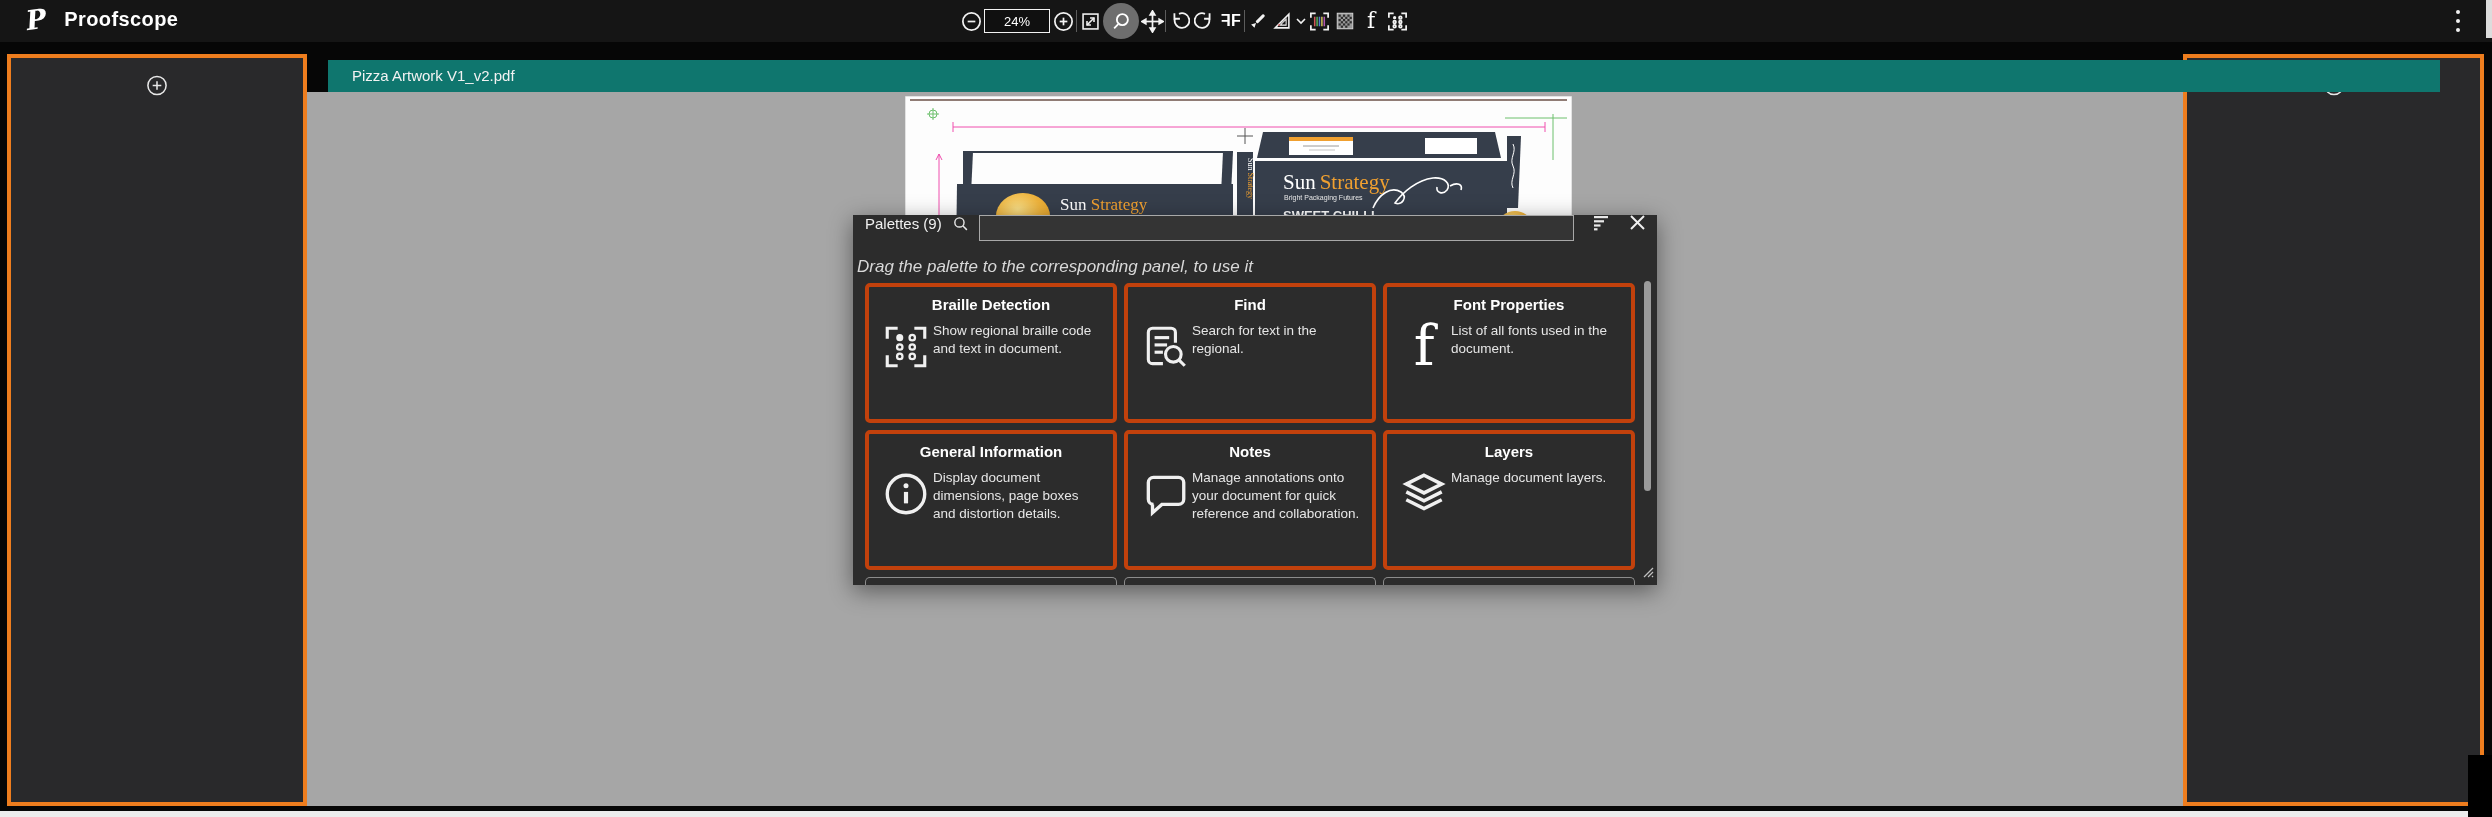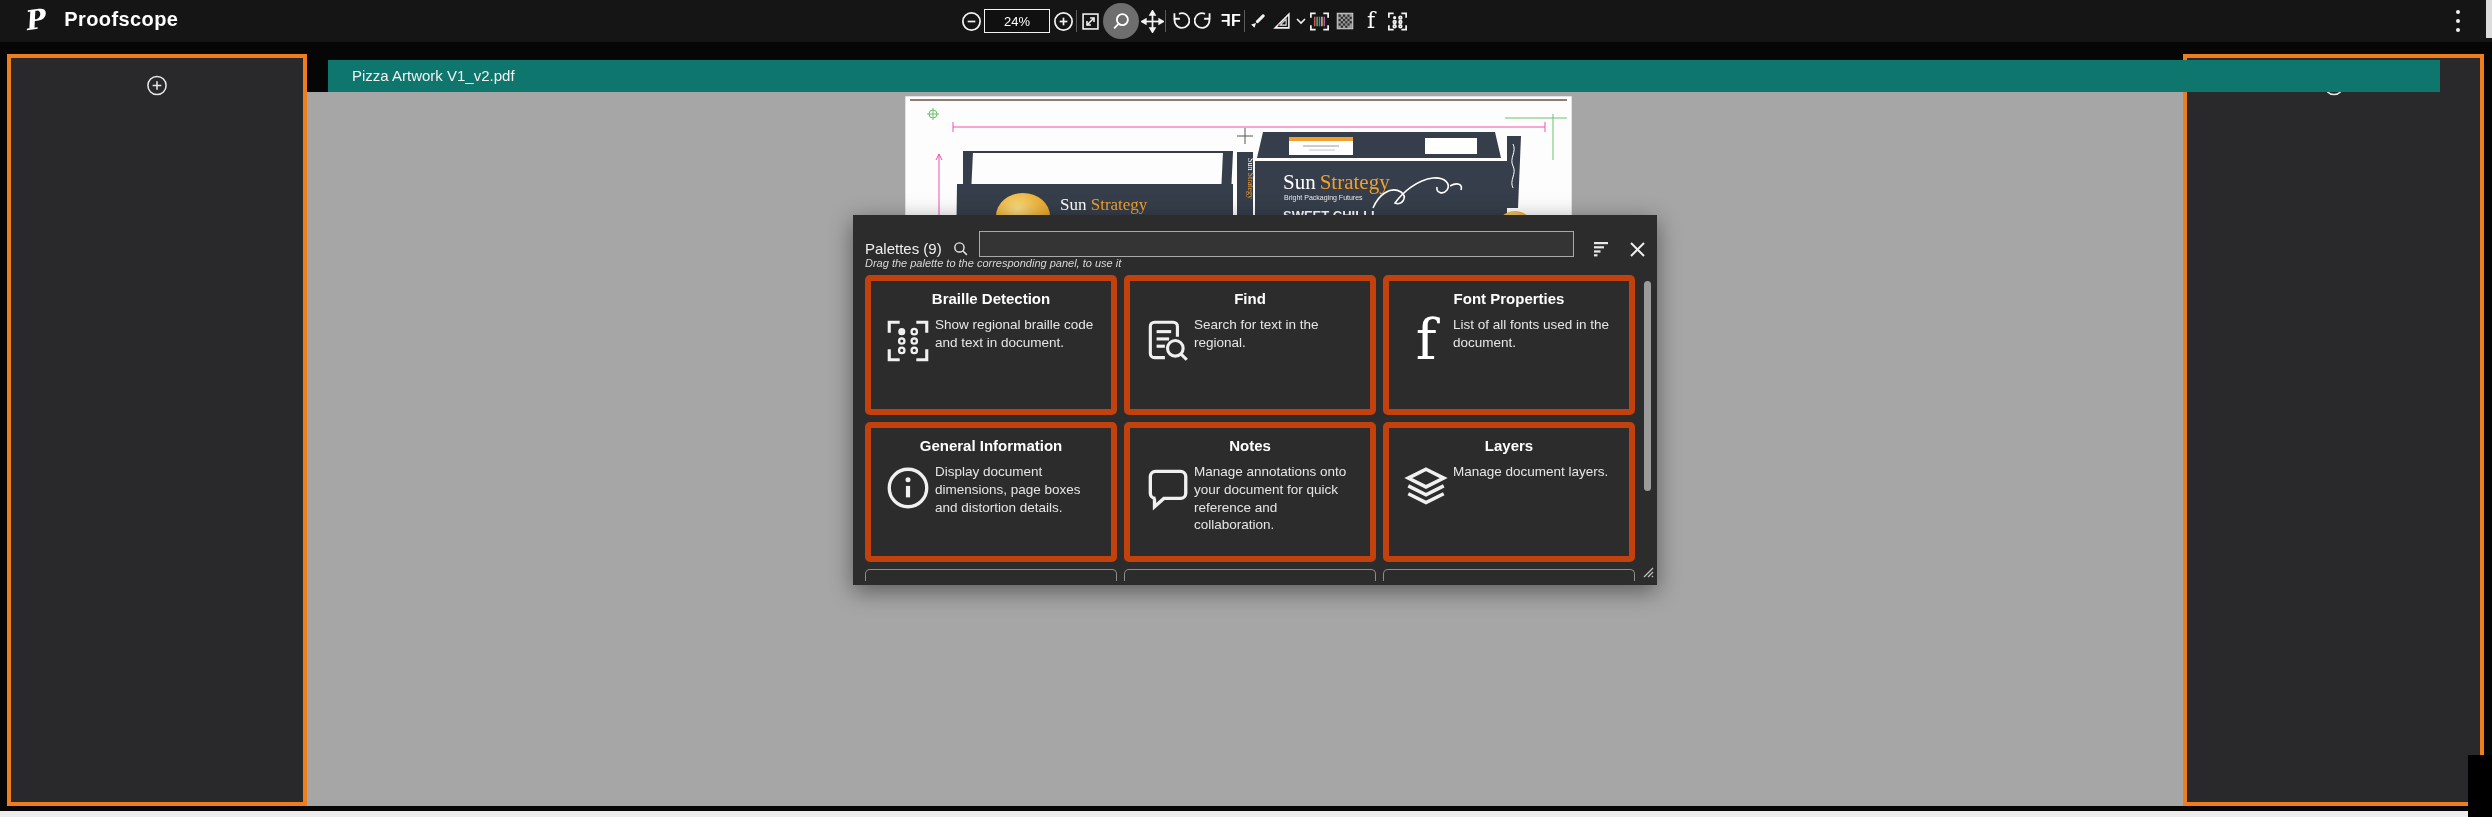--- a/index.html
+++ b/index.html
@@ -38,26 +38,26 @@
   .canvas { position:absolute; left:307px; top:92px; width:1876px; height:714px; background:#a6a6a6; }
   .artwork { position:absolute; left:598px; top:4px; width:667px; height:380px; }
 
   
   .bottom-strip { position:absolute; left:0; top:811px; width:2492px; height:6px; background:#ececec; }
   .corner-black { position:absolute; left:2468px; top:755px; width:24px; height:62px; background:#000; z-index:60; }
   .right-sliver { position:absolute; left:2486px; top:0; width:6px; height:38px; background:#dcdcdc; }
 
   
   .dialog { position:absolute; left:853px; top:215px; width:804px; height:370px; background:#2c2c2c; z-index:50; overflow:hidden; box-shadow:0 6px 22px rgba(0,0,0,.45); }
-  .dlg-header { display:flex; align-items:flex-end; height:42px; padding:0 12px; gap:10px; }
+  .dlg-header { display:flex; align-items:flex-start; height:42px; padding:0 12px; gap:10px; }
   .dlg-title { color:#f0f0f0; font-size:15px; white-space:nowrap; }
   .dlg-search-input { flex:1; height:26px; background:#343434; border:1px solid #a8a8a8; color:#eee; font-size:13px; padding:0 8px; }
-  .dlg-hint { color:#d8d8d8; font-style:italic; font-size:11px; padding:0 0 6px 12px; }
+  .dlg-hint { color:#d8d8d8; font-style:italic; font-size:17px; padding:0 0 6px 4px; }
   .dlg-grid { display:grid; grid-template-columns:252px 252px 252px; grid-auto-rows:140px; gap:7px; padding:0 12px; }
-  .card { border:6px solid #c2410c; border-radius:5px; padding:9px 10px; color:#eaeaea; cursor:grab; background:#2c2c2c; }
+  .card { border:4px solid #c2410c; border-radius:5px; padding:9px 10px; color:#eaeaea; cursor:grab; background:#2c2c2c; }
   .card-title { text-align:center; font-weight:bold; font-size:15px; color:#fff; margin-bottom:9px; }
   .card-body { display:flex; gap:0; }
   .card-icon { width:54px; flex:0 0 54px; display:flex; justify-content:center; }
   .card-desc { font-size:13.5px; line-height:1.32; color:#e6e6e6; }
   .card-stub { height:12px; border:1px solid #8c8c8c; border-bottom:none; border-radius:5px 5px 0 0; }
   .dlg-scrollbar { position:absolute; right:6px; top:66px; width:7px; height:210px; background:#9b9b9b; border-radius:4px; }
   .dlg-resize { position:absolute; right:3px; bottom:3px; }
   .serif-f-big { font-family:"DejaVu Serif", serif; font-size:56px; line-height:.85; color:#fff; }
 </style>
 </head>

